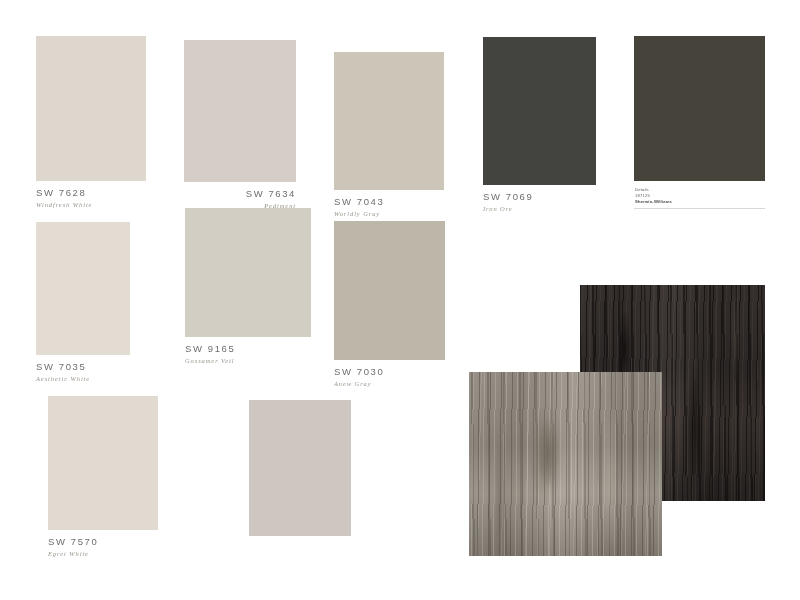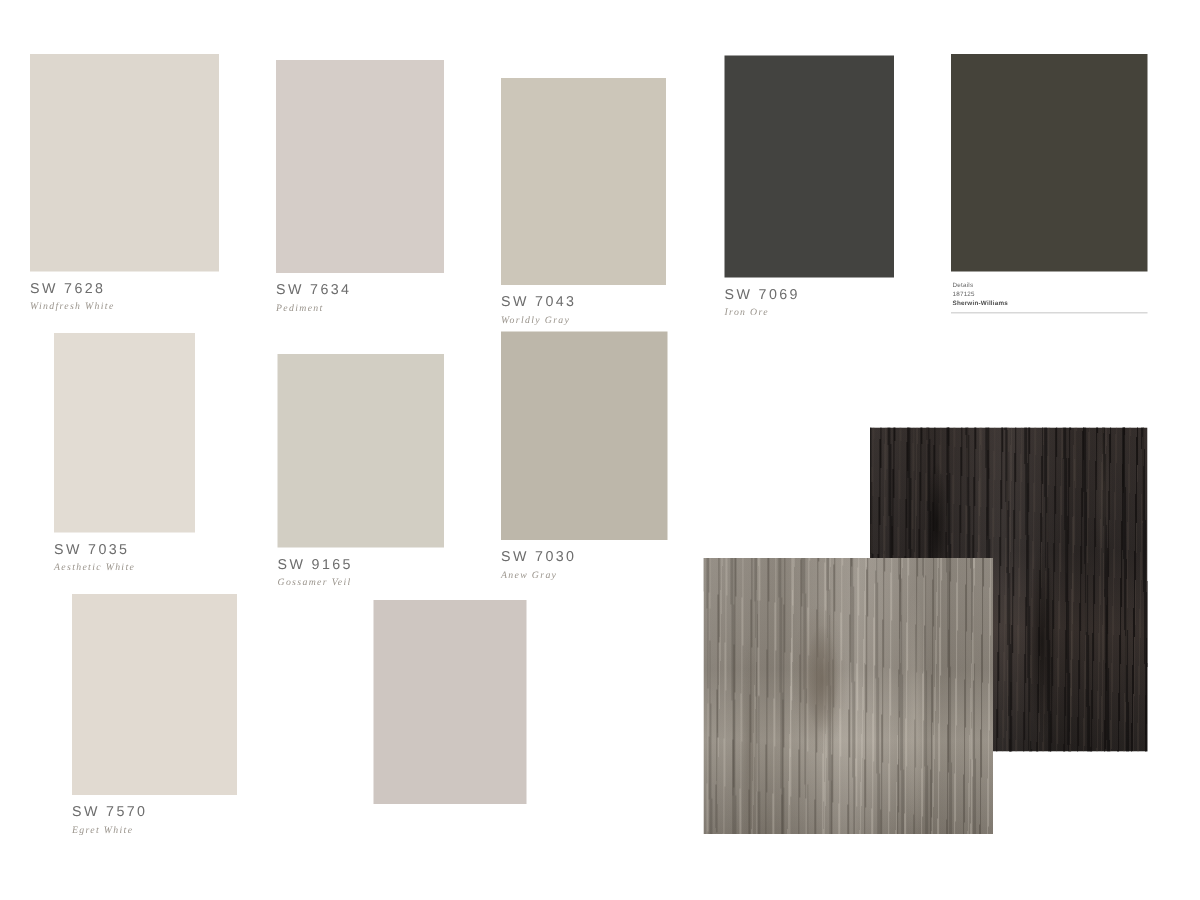--- a/index.html
+++ b/index.html
@@ -187,29 +187,29 @@
       radial-gradient(ellipse 12px 120px at 73% 58%, rgba(210,203,191,0.30), rgba(210,203,191,0) 72%),
       radial-gradient(ellipse 10px 110px at 16% 70%, rgba(96,88,78,0.38), rgba(96,88,78,0) 72%),
       radial-gradient(ellipse 150px 220px at 50% 46%, rgba(255,255,255,0.07), rgba(0,0,0,0.14) 100%);
   }
 </style>
 </head>
 <body>
 
 <div id="board">
 
-  <div class="chip" style="left:20px; top:36px; width:126px;">
+  <div class="chip" style="left:36px; top:36px; width:110px;">
     <div class="chip-color" style="height:145px; background:#DDD7CE;"></div>
     <div class="chip-caption">
       <div class="chip-code">SW 7628</div>
       <div class="chip-name">Windfresh White</div>
     </div>
   </div>
 
-  <div class="chip" style="left:184px; top:40px; width:112px;">
+  <div class="chip" style="left:184px; top:40px; width:112px;text-align:right;">
     <div class="chip-color" style="height:142px; background:#D5CDC8;"></div>
     <div class="chip-caption">
       <div class="chip-code">SW 7634</div>
       <div class="chip-name">Pediment</div>
     </div>
   </div>
 
   <div class="chip" style="left:334px; top:52px; width:110px;">
     <div class="chip-color" style="height:138px; background:#CCC6B9;"></div>
     <div class="chip-caption">
@@ -237,21 +237,21 @@
   </div>
 
   <div class="chip" style="left:36px; top:222px; width:94px;">
     <div class="chip-color" style="height:133px; background:#E2DCD3;"></div>
     <div class="chip-caption">
       <div class="chip-code">SW 7035</div>
       <div class="chip-name">Aesthetic White</div>
     </div>
   </div>
 
-  <div class="chip" style="left:185px; top:236px; width:111px;">
+  <div class="chip" style="left:185px; top:208px; width:126px;">
     <div class="chip-color" style="height:129px; background:#D2CEC3;"></div>
     <div class="chip-caption">
       <div class="chip-code">SW 9165</div>
       <div class="chip-name">Gossamer Veil</div>
     </div>
   </div>
 
   <div class="chip" style="left:334px; top:221px; width:111px;">
     <div class="chip-color" style="height:139px; background:#BDB7AA;"></div>
     <div class="chip-caption">

